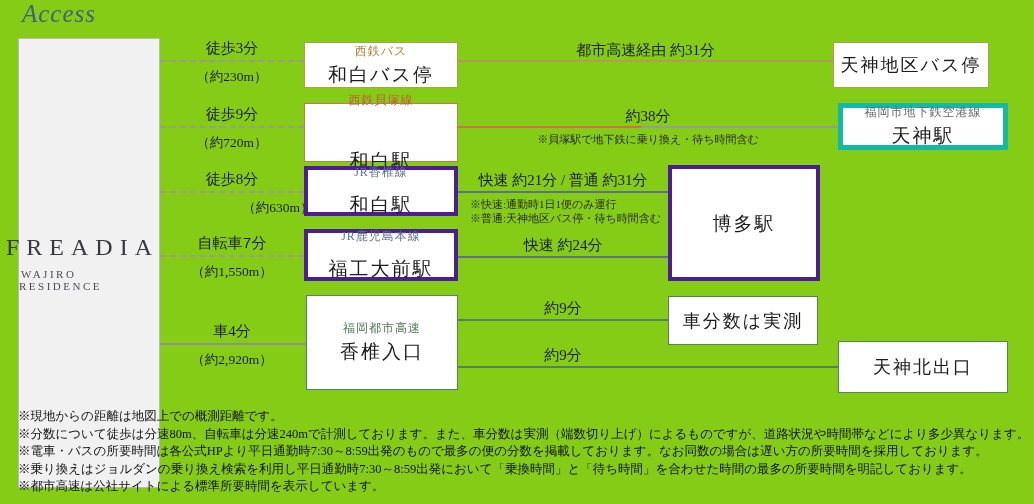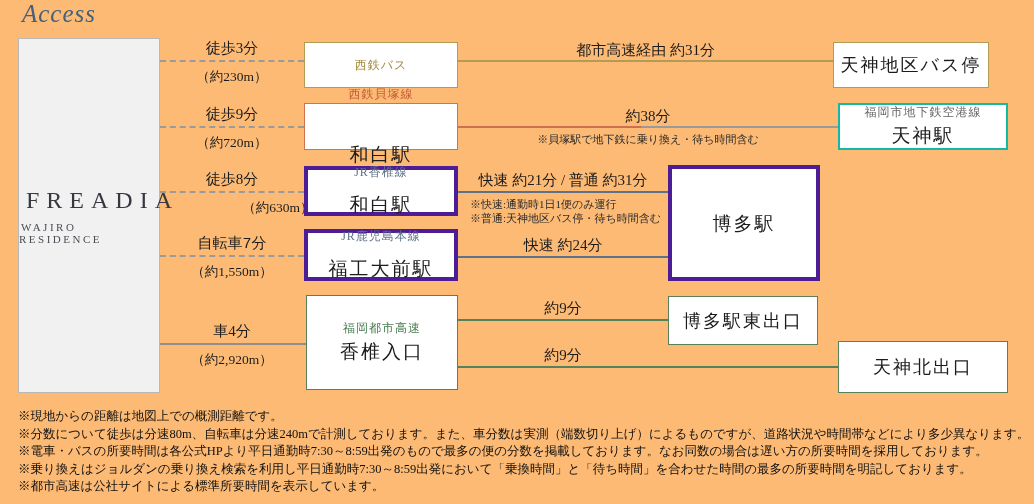--- a/index.html
+++ b/index.html
@@ -1,46 +1,46 @@
 <!DOCTYPE html>
 <html><head>
 <meta charset="utf-8">
 <style>
   html,body{margin:0;padding:0;background:#fff;}
   #stage{
-    position:relative;width:1034px;height:504px;background:#fdba74;
+    position:relative;width:1034px;height:504px;background:#84cc16;
     font-family:"Liberation Serif","DejaVu Serif",serif;color:#1c1c1c;overflow:hidden;
   }
   .title{
     position:absolute;left:22px;top:0px;font-size:25px;font-style:italic;
     color:#44617c;letter-spacing:1px;
   }
   .origin-box{
-    position:absolute;left:18px;top:38px;width:142px;height:355px;
+    position:absolute;left:18px;top:38px;width:142px;height:450px;
     background:#f1f1f2;border:1px solid #b9b9b9;box-sizing:border-box;
-    display:flex;flex-direction:column;align-items:flex-start;justify-content:center;
+    display:flex;flex-direction:column;align-items:flex-end;justify-content:center;
   }
   .origin-name{font-size:24px;letter-spacing:7px;color:#38383f;text-indent:7px;}
   .origin-subname{font-size:11px;letter-spacing:2.5px;color:#4c4c55;margin-top:7px;text-indent:2px;}
   .dash-line{position:absolute;left:160px;width:144px;height:0;border-top:2px dashed #9a9a9a;}
   .solid-line-left{position:absolute;left:160px;width:146px;height:2px;background:#8f8f8f;}
   .mode-label{position:absolute;left:160px;width:144px;text-align:center;font-size:15px;color:#1c1c1c;}
   .dist-label{position:absolute;left:160px;width:144px;text-align:center;font-size:13.5px;color:#1c1c1c;}
   .box{
     position:absolute;background:#fff;box-sizing:border-box;
     display:flex;flex-direction:column;align-items:center;justify-content:center;
   }
   .st-line{font-size:12px;letter-spacing:1px;}
   .st-name{font-size:19px;letter-spacing:2px;color:#1c1c1c;margin-top:2px;}
   .dest-name{font-size:18px;letter-spacing:2px;color:#1c1c1c;}
   .gold-border{border:1px solid #b39a55;}
   .red-border{border:1px solid #d0734f;}
   .blue-border{border:4px solid #4c1d95;gap:9px;}
   .green-border{border:1px solid #55815b;}
-  .gray-border{border:2px solid #14b8a6;}
+  .gray-border{border:5px solid #14b8a6;}
   .gold-text{color:#a1893e;text-align:center;}
   .red-text{color:#c25c39;}
   .blue-text{color:#5d7189;}
   .green-text{color:#4c7d52;}
   .gray-text{color:#666666;}
   .hline{position:absolute;height:2px;}
   .gold-bg{background:#b39a55;}
   .red-bg{background:#cd7050;}
   .gray-bg{background:#9a9a9a;}
   .blue-bg{background:#5d7189;}
@@ -76,22 +76,23 @@
   <div class="dash-line" style="top:255px;"></div>
   <div class="mode-label" style="top:234px;font-family:Liberation Mono, monospace;">自転車7分</div>
   <div class="dist-label" style="top:263px;">（約1,550m）</div>
 
   <div class="solid-line-left" style="top:343px;"></div>
   <div class="mode-label" style="top:322px;">車4分</div>
   <div class="dist-label" style="top:351px;">（約2,920m）</div>
 
   <div class="box gold-border" style="left:304px;top:42px;width:154px;height:46px;">
     <div class="st-line gold-text">西鉄バス</div>
+    <div class="st-name">和白バス停</div>
   </div>
-  <div class="box red-border" style="left:304px;top:103px;width:154px;height:47px;gap:37px;">
+  <div class="box red-border" style="left:304px;top:103px;width:154px;height:59px;gap:37px;">
     <div class="st-line red-text">西鉄貝塚線</div>
     <div class="st-name">和白駅</div>
   </div>
   <div class="box blue-border" style="left:304px;top:166px;width:154px;height:50px;">
     <div class="st-line blue-text">JR香椎線</div>
     <div class="st-name">和白駅</div>
   </div>
   <div class="box blue-border" style="left:304px;top:229px;width:154px;height:52px;">
     <div class="st-line blue-text">JR鹿児島本線</div>
     <div class="st-name">福工大前駅</div>
@@ -127,21 +128,21 @@
     <div class="dest-name">天神地区バス停</div>
   </div>
   <div class="box gray-border" style="left:838px;top:103px;width:170px;height:47px;">
     <div class="st-line gray-text">福岡市地下鉄空港線</div>
     <div class="st-name">天神駅</div>
   </div>
   <div class="box blue-border" style="left:668px;top:165px;width:152px;height:116px;">
     <div class="st-name">博多駅</div>
   </div>
   <div class="box green-border" style="left:668px;top:296px;width:150px;height:49px;">
-    <div class="dest-name">博多駅東出口</div>
+    <div class="dest-name">車分数は実測</div>
   </div>
   <div class="box green-border" style="left:838px;top:341px;width:170px;height:52px;">
     <div class="dest-name">天神北出口</div>
   </div>
 
   <div class="footnotes">
     <div>※現地からの距離は地図上での概測距離です。</div>
     <div>※分数について徒歩は分速80m、自転車は分速240mで計測しております。また、車分数は実測（端数切り上げ）によるものですが、道路状況や時間帯などにより多少異なります。</div>
     <div>※電車・バスの所要時間は各公式HPより平日通勤時7:30～8:59出発のもので最多の便の分数を掲載しております。なお同数の場合は遅い方の所要時間を採用しております。</div>
     <div>※乗り換えはジョルダンの乗り換え検索を利用し平日通勤時7:30～8:59出発において「乗換時間」と「待ち時間」を合わせた時間の最多の所要時間を明記しております。</div>

